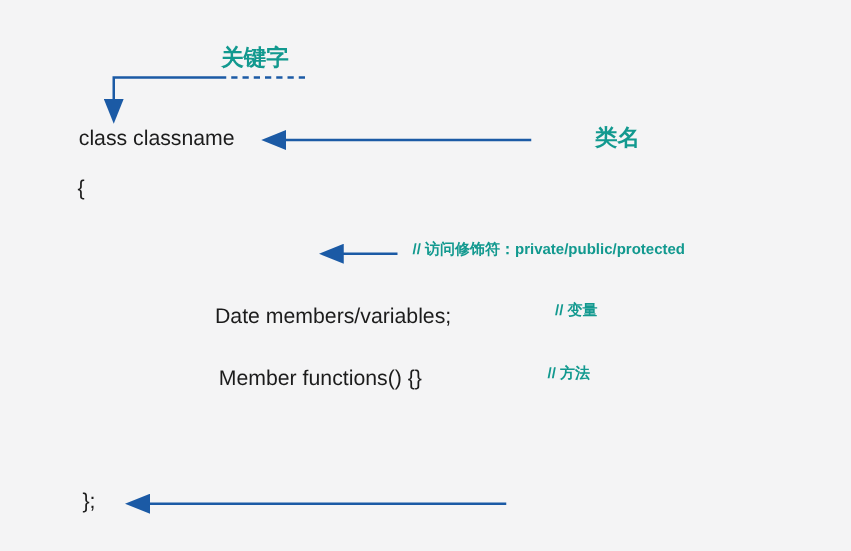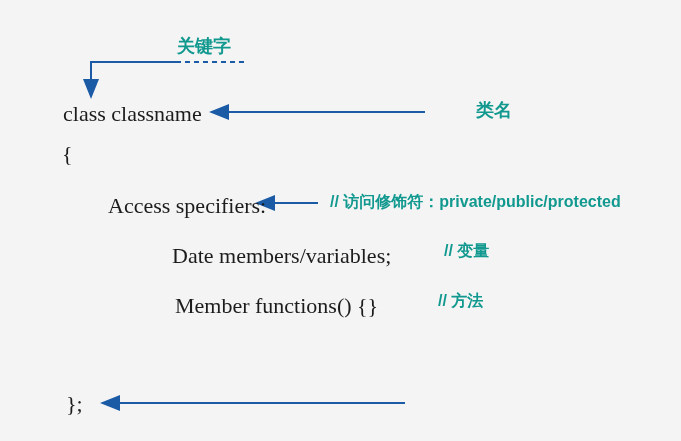--- a/index.html
+++ b/index.html
@@ -14,22 +14,22 @@
     background:var(--background);
     font-family:"Liberation Sans","DejaVu Sans",sans-serif;
     overflow:hidden;
   }
   .canvas{
     position:relative;
     width:602px;height:441px;
     background:var(--background);
   }
   .txt{position:absolute;white-space:nowrap;line-height:1.15;}
-  .code{color:var(--ink);font-size:22px;font-family:Liberation Serif, serif;}
-  .note{color:var(--teal);font-weight:bold;font-size:16px;}
+  .code{color:var(--ink);font-size:17px;}
+  .note{color:var(--teal);font-weight:bold;font-size:12px;}
   .note-lg{font-size:18px;}
   svg.overlay{
     position:absolute;left:0;top:0;width:681px;height:441px;
     pointer-events:none;
   }
   .connector{stroke:var(--blue);stroke-width:2;fill:none;}
   .connector-dashed{stroke:var(--blue);stroke-width:2;fill:none;stroke-dasharray:5 4;}
   .arrowhead{fill:var(--blue);}
 
   
@@ -70,21 +70,20 @@
   </svg>
 
   <div id="keyword-label" class="txt note note-lg">关键字</div>
 
   <div id="class-declaration" class="txt code">class classname</div>
 
   <div id="classname-label" class="txt note note-lg">类名</div>
 
   <div id="open-brace" class="txt code">{</div>
 
-  <div id="access-specifiers" class="txt code">Access specifiers:</div>
 
   <div id="access-comment" class="txt note">// 访问修饰符：private/public/protected</div>
 
   <div id="data-members" class="txt code">Date members/variables;</div>
 
   <div id="data-comment" class="txt note">// 变量</div>
 
   <div id="member-functions" class="txt code">Member functions() {}</div>
 
   <div id="function-comment" class="txt note">// 方法</div>

